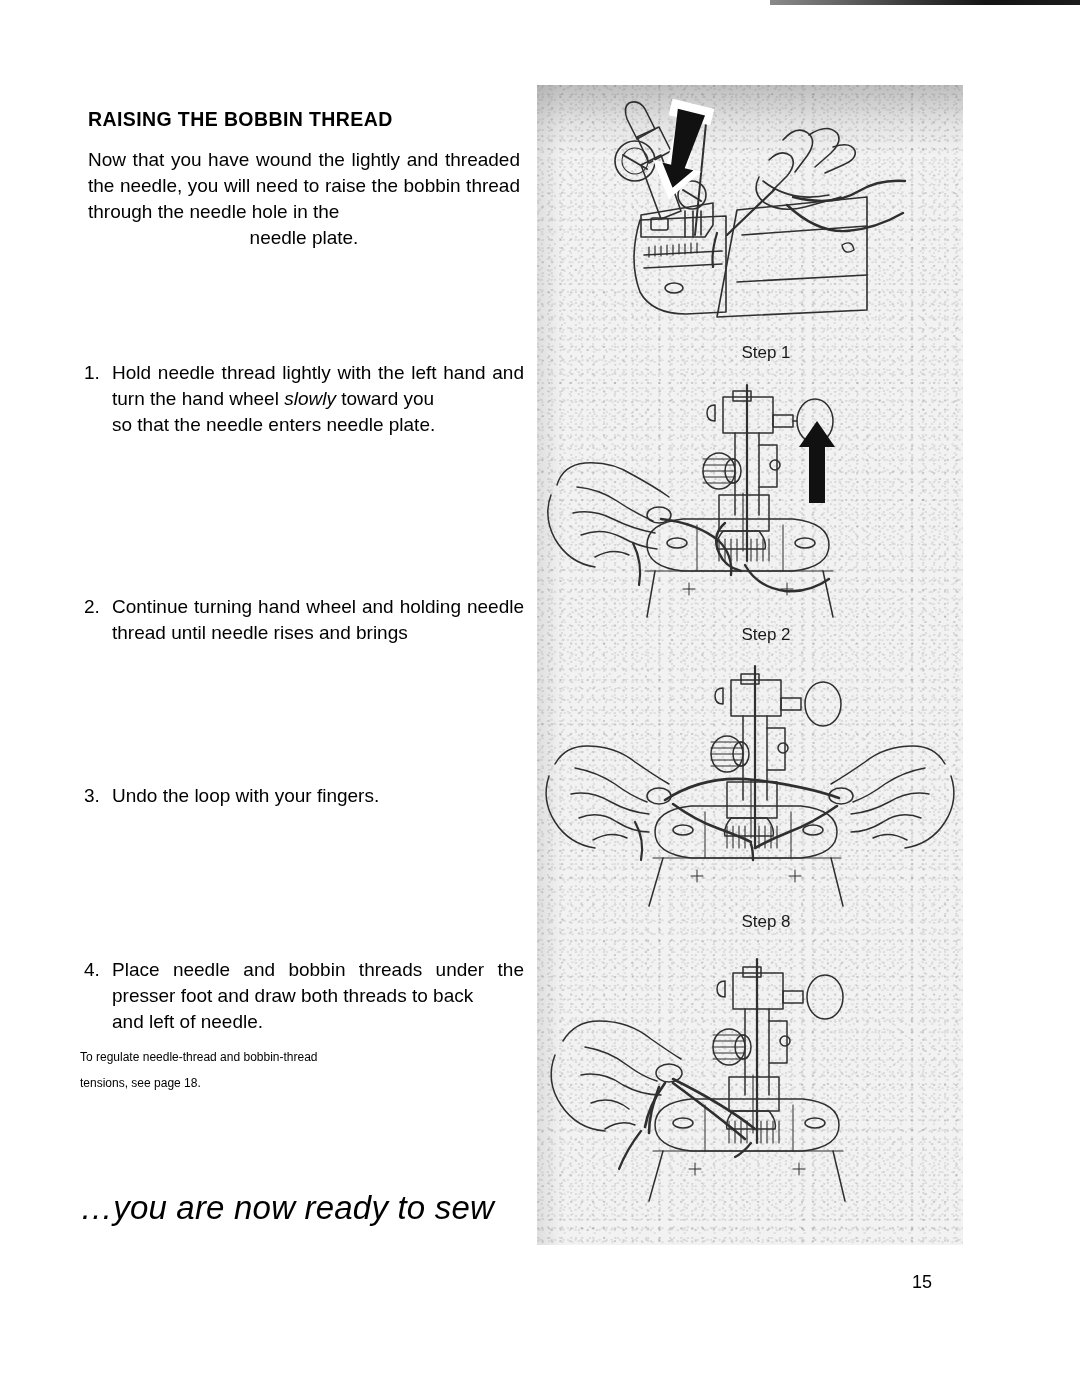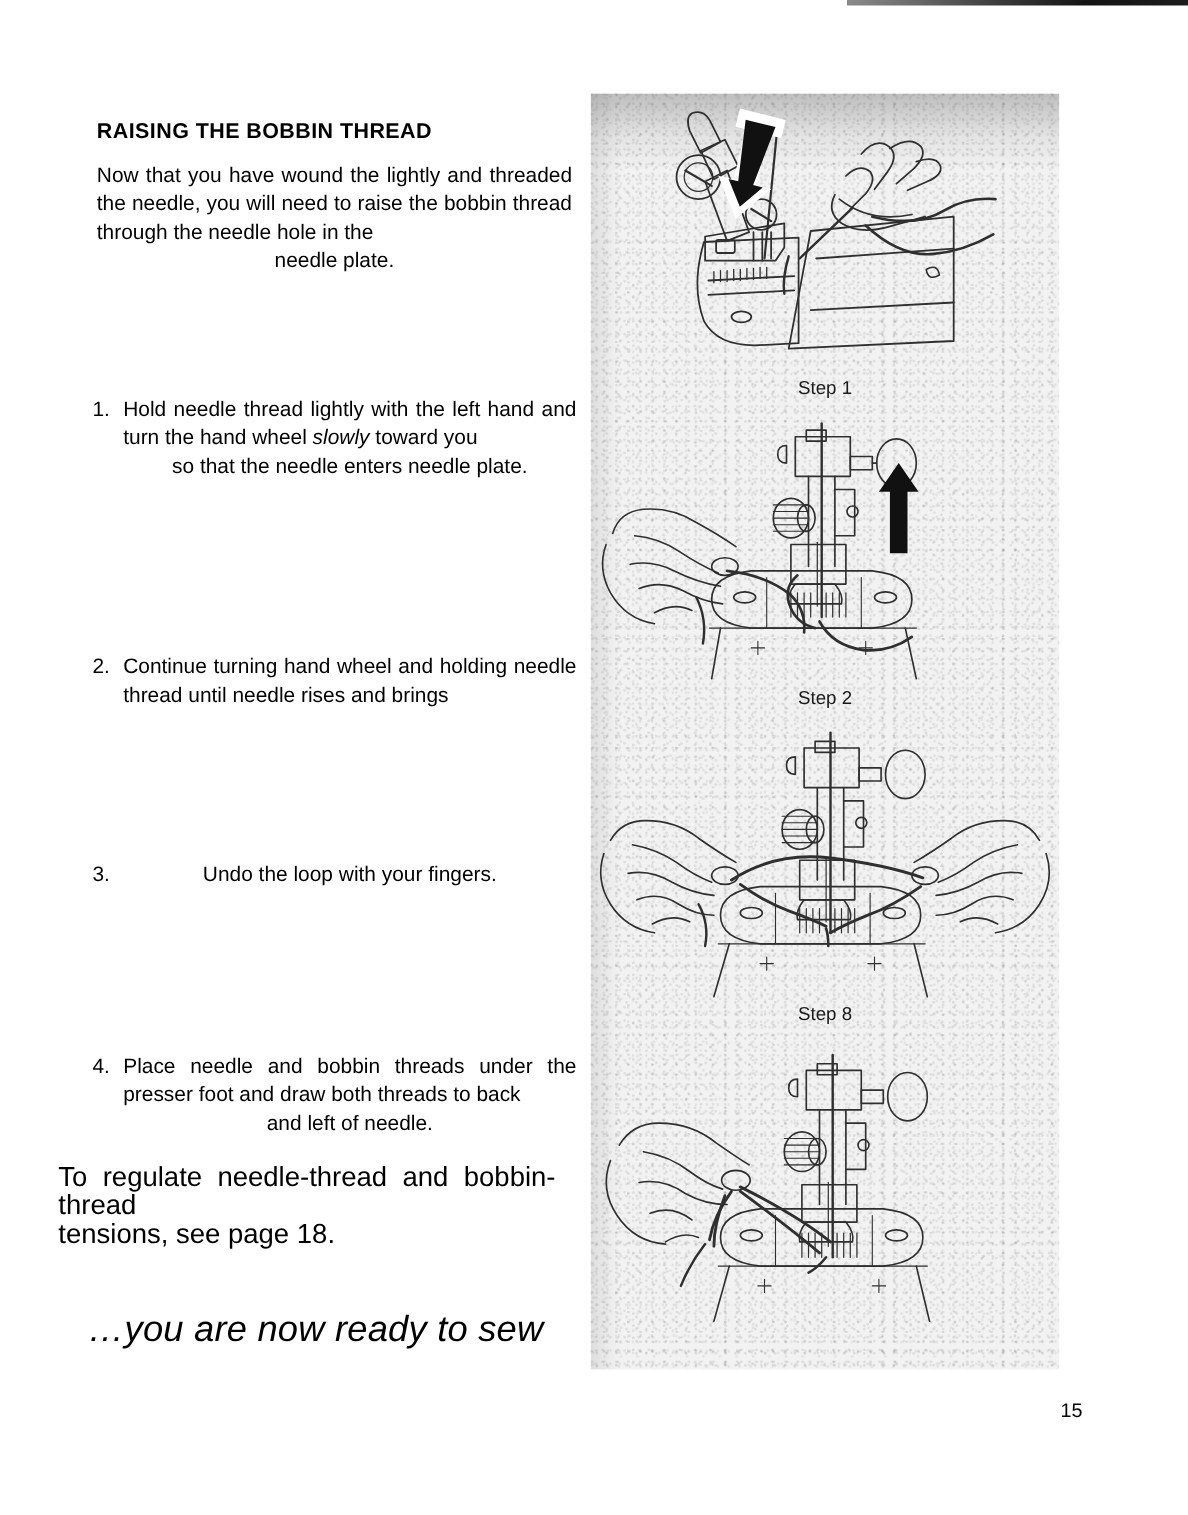--- a/index.html
+++ b/index.html
@@ -75,37 +75,37 @@
   }
   .step-body {
     flex: 1 1 auto;
     font-size: 19px;
     line-height: 26px;
     text-align: justify;
     text-justify: inter-word;
   }
   .step-body .lastline {
     display: block;
-    text-align: center;
+    text-align: left;
   }
   .step-body em {
     font-style: italic;
   }
 
   #step-1 { top: 360px; }
   #step-2 { top: 594px; }
   #step-3 { top: 783px; }
   #step-4 { top: 957px; }
 
   .closing-note {
     position: absolute;
-    left: 53px;
+    left: 80px;
     top: 1032px;
     width: 452px;
-    font-size: 25px;
+    font-size: 12px;
     line-height: 26px;
     text-align: justify;
     text-justify: inter-word;
   }
   .closing-note .lastline {
     display: block;
     text-align: left;
   }
 
   .tagline {
@@ -115,21 +115,21 @@
     width: 460px;
     font-size: 33px;
     font-weight: normal;
     font-style: italic;
     letter-spacing: 0.2px;
     line-height: 1.1;
   }
 
   .page-number {
     position: absolute;
-    left: 964px;
+    left: 912px;
     top: 1272px;
     font-size: 18px;
   }
 
   
   .illus-panel {
     position: absolute;
     left: 537px;
     top: 85px;
     width: 426px;
@@ -176,20 +176,21 @@
     display: block;
     width: 426px;
   }
   .step-caption {
     position: absolute;
     left: 0;
     width: 426px;
     text-align: center;
     font-size: 17px;
     color: #1a1a1a;
+    padding-left: 16px;
   }
   #caption-1 { top: 258px; }
   #caption-2 { top: 540px; }
   #caption-3 { top: 827px; }
   #caption-4 { top: 1115px; }
 </style>
 </head>
 <body>
 
 <div id="page">

